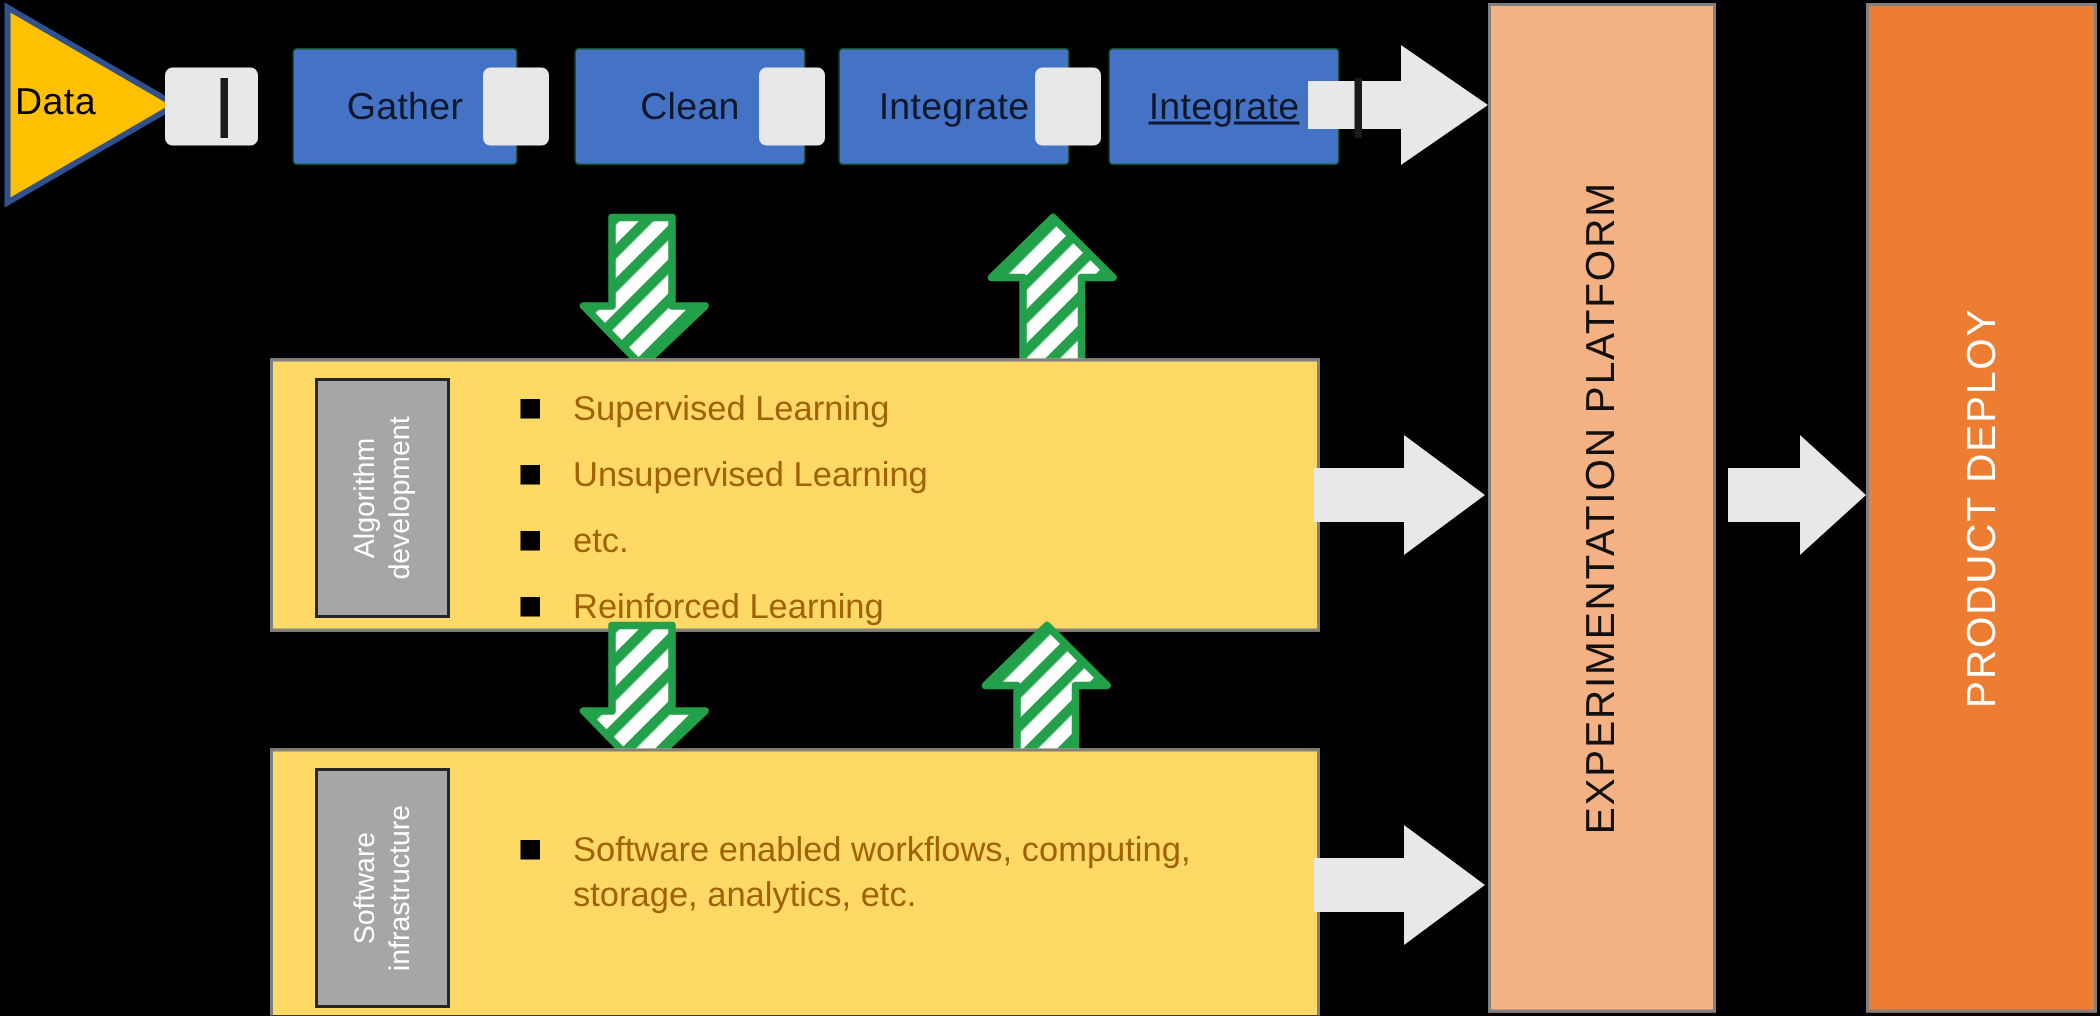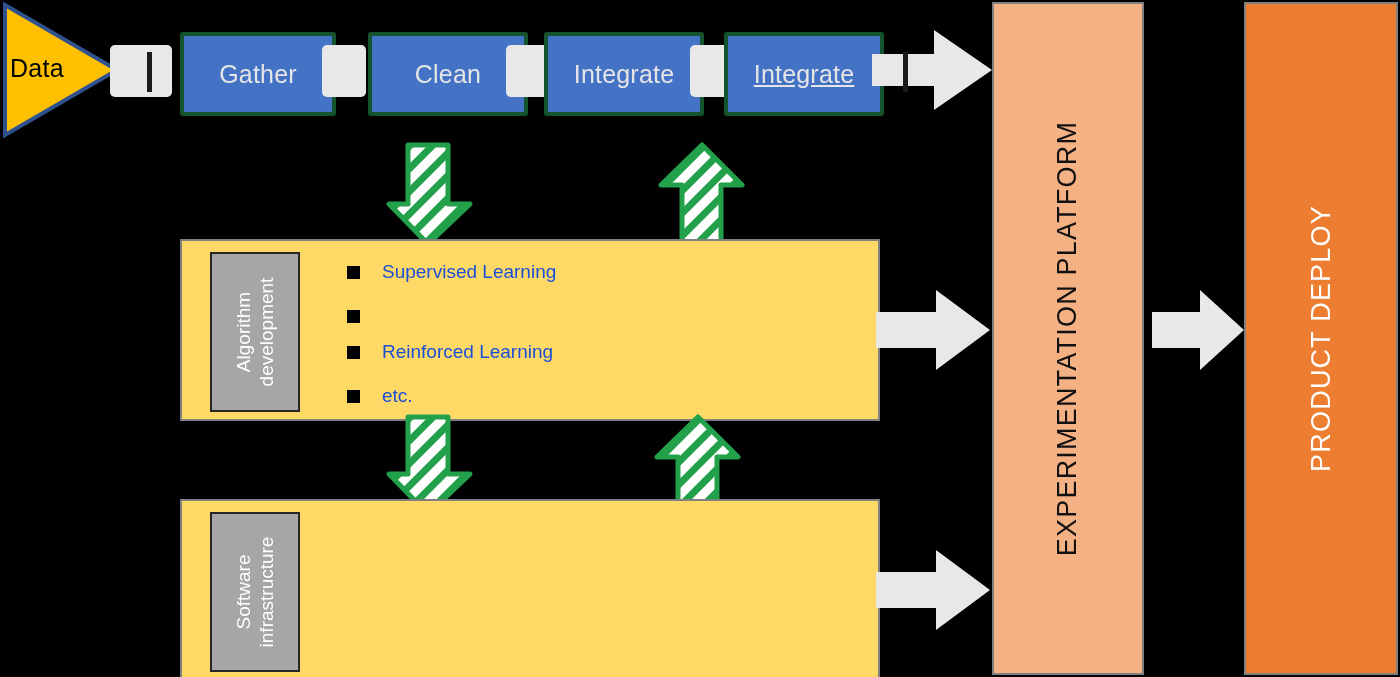--- a/index.html
+++ b/index.html
@@ -46,29 +46,30 @@
     height: 52px;
     width: 50px;
   }
 
   
   .pipe-box {
     position: absolute;
     top: 32px;
     height: 76px;
     background: #4472C4;
-    border: 4px solid #14532d;
+    border: 1px solid #14532d;
     border-radius: 3px;
     box-shadow: 2px 2px 0 rgba(0,0,0,0.30);
-    color: #e5e5e5;
+    color: #0f172a;
     display: flex;
     align-items: center;
     justify-content: center;
     font-size: 25px;
     letter-spacing: 0.2px;
+    margin-left: 15px;
   }
 
   
   .block-arrow {
     position: absolute;
   }
   .block-arrow svg { display: block; }
 
   
   .arrow-tick {
@@ -127,22 +128,22 @@
   }
   .bullet-mark {
     width: 13px;
     height: 13px;
     background: #000000;
     margin-top: 9px;
     margin-right: 22px;
     flex: 0 0 auto;
   }
   .bullet-text {
-    color: #1d4ed8;
-    font-size: 19px;
+    color: #a16207;
+    font-size: 23px;
     line-height: 30px;
   }
   #bullets-infra { top: 50px; }
   #bullets-infra .bullet-text { max-width: 440px; }
 
   
   .hatch-arrow { position: absolute; }
   .hatch-arrow svg { display: block; }
 
   
@@ -248,28 +249,29 @@
         <span>development</span>
       </div>
     </div>
     <div class="bullets">
       <div class="bullet-row">
         <span class="bullet-mark"></span>
         <span class="bullet-text">Supervised Learning</span>
       </div>
       <div class="bullet-row">
         <span class="bullet-mark"></span>
+        <span class="bullet-text">Unsupervised Learning</span>
+      </div>
+      <div class="bullet-row">
+        <span class="bullet-mark"></span>
+        <span class="bullet-text">etc.</span>
       </div>
       <div class="bullet-row">
         <span class="bullet-mark"></span>
         <span class="bullet-text">Reinforced Learning</span>
-      </div>
-      <div class="bullet-row">
-        <span class="bullet-mark"></span>
-        <span class="bullet-text">etc.</span>
       </div>
     </div>
   </div>
 
   <div class="block-arrow" style="left:876px; top:288px;">
     <svg width="116" height="84" viewBox="0 0 116 84">
       <polygon points="0,24 60,24 60,2 114,42 60,82 60,60 0,60" fill="#E8E8E8"></polygon>
     </svg>
   </div>
 
@@ -291,20 +293,26 @@
     </svg>
   </div>
 
   <div class="yellow-panel" id="panel-infra">
     <div class="vlabel-box" id="vlabel-infra">
       <div class="vlabel-text">
         <span>Software</span>
         <span>infrastructure</span>
       </div>
     </div>
+    <div class="bullets" id="bullets-infra">
+      <div class="bullet-row">
+        <span class="bullet-mark"></span>
+        <span class="bullet-text">Software enabled workflows, computing, storage, analytics, etc.</span>
+      </div>
+    </div>
   </div>
 
   <div class="block-arrow" style="left:876px; top:548px;">
     <svg width="116" height="84" viewBox="0 0 116 84">
       <polygon points="0,24 60,24 60,2 114,42 60,82 60,60 0,60" fill="#E8E8E8"></polygon>
     </svg>
   </div>
 
   <div class="tall-panel" id="panel-experiment">
     <div class="tall-label" id="label-experiment">EXPERIMENTATION PLATFORM</div>

